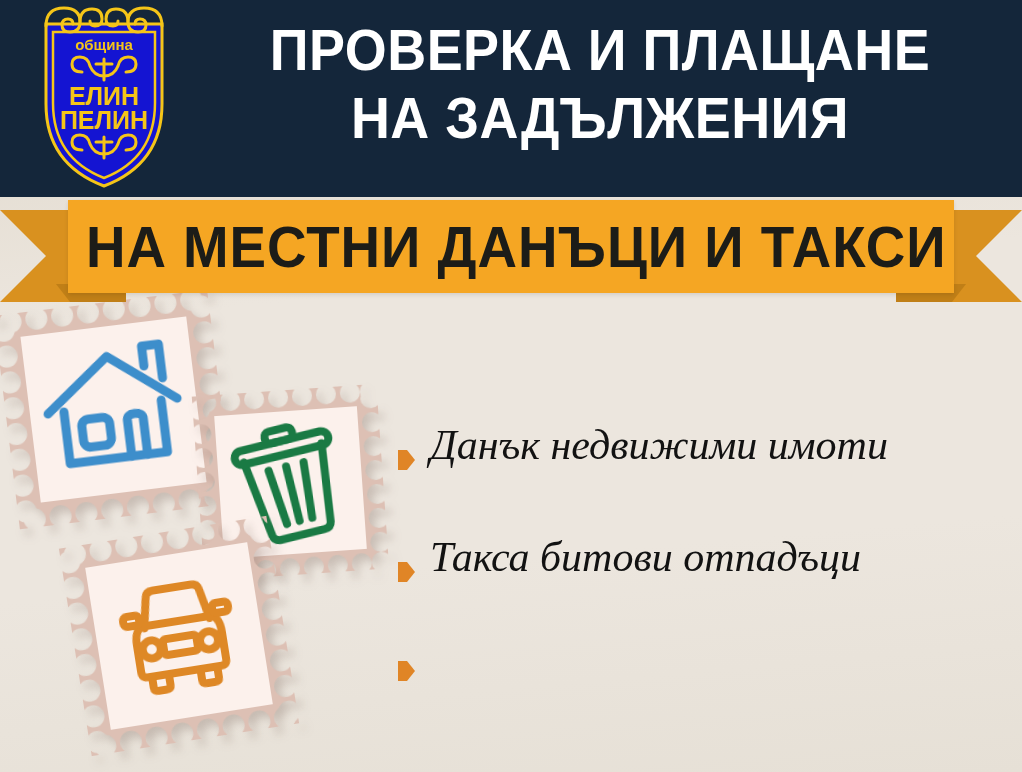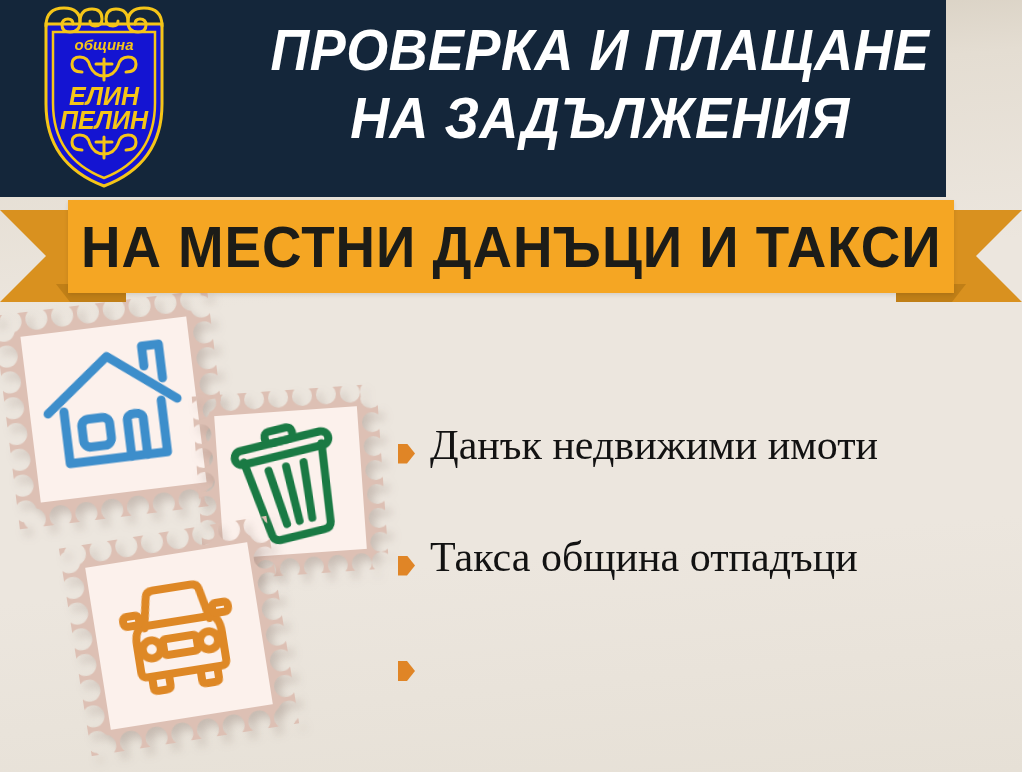--- a/index.html
+++ b/index.html
@@ -21,25 +21,24 @@
     height: 772px;
     overflow: hidden;
     background: linear-gradient(175deg, #cfc6b6 0%, #e4ddd2 16%, #ece6de 38%, #ece6de 70%, #e6e0d6 100%);
   }
 
   
   .header-band {
     position: absolute;
     left: 0;
     top: 0;
-    width: 946px;
+    width: 1022px;
     height: 197px;
     background: #14263a;
     z-index: 4;
-    font-style: italic;
   }
 
   .crest {
     position: absolute;
     left: 24px;
     top: 6px;
     width: 160px;
     height: 185px;
   }
   .crest svg { display: block; width: 100%; height: 100%; }
@@ -98,21 +97,20 @@
 
   .ribbon-main {
     position: absolute;
     left: 68px;
     top: 4px;
     width: 886px;
     height: 93px;
     background: #f5a623;
     display: flex;
     align-items: center;
-    justify-content: center;
     box-shadow: 0 2px 4px rgba(0,0,0,0.10);
   }
   .ribbon-text {
     color: #1c1c18;
     font-family: "Liberation Sans Narrow", "Liberation Sans", sans-serif;
     font-weight: bold;
     font-size: 57px;
     letter-spacing: 1px;
     line-height: 60px;
     white-space: nowrap;
@@ -137,22 +135,23 @@
   
   .bullet-list {
     position: absolute;
     left: 398px;
     top: 420px;
     width: 610px;
     z-index: 3;
   }
   .bullet-row {
     display: flex;
-    align-items: center;
+    align-items: flex-end;
     margin-bottom: 62px;
+    font-style: italic;
   }
   .bullet-row:last-child { margin-bottom: 0; }
 
   .bullet-mark {
     flex: 0 0 auto;
     width: 17px;
     height: 20px;
     margin-top: 17px;
     margin-right: 15px;
     background: #e08526;
@@ -384,21 +383,21 @@
 
   <div class="bullet-list">
 
     <div class="bullet-row">
       <span class="bullet-mark"></span>
       <span class="bullet-text">Данък недвижими имоти</span>
     </div>
 
     <div class="bullet-row">
       <span class="bullet-mark"></span>
-      <span class="bullet-text">Такса община отпадъци</span>
+      <span class="bullet-text">Такса битови отпадъци</span>
     </div>
 
     <div class="bullet-row">
       <span class="bullet-mark"></span>
     </div>
   </div>
 
 </div>
 
 </body></html>

